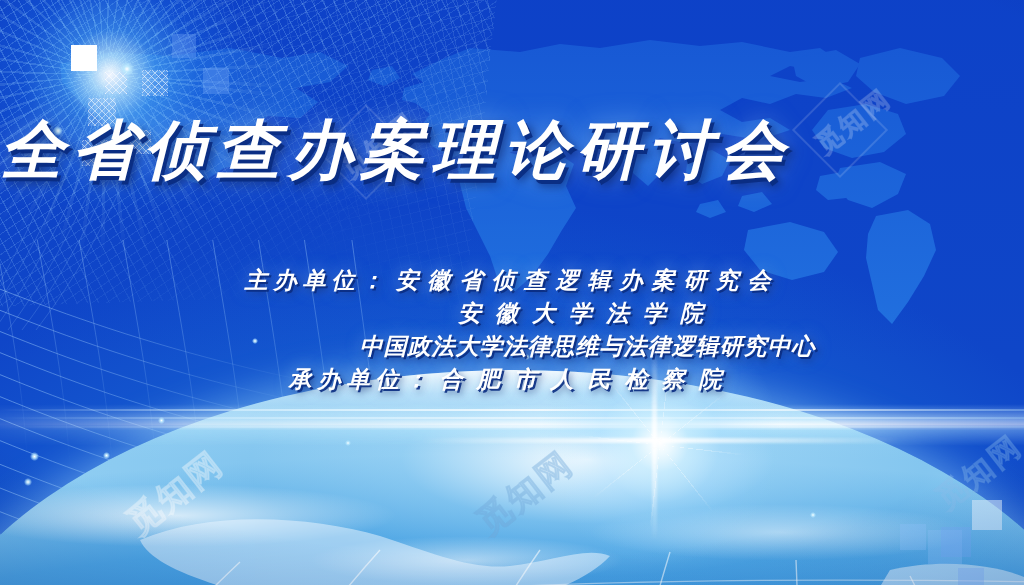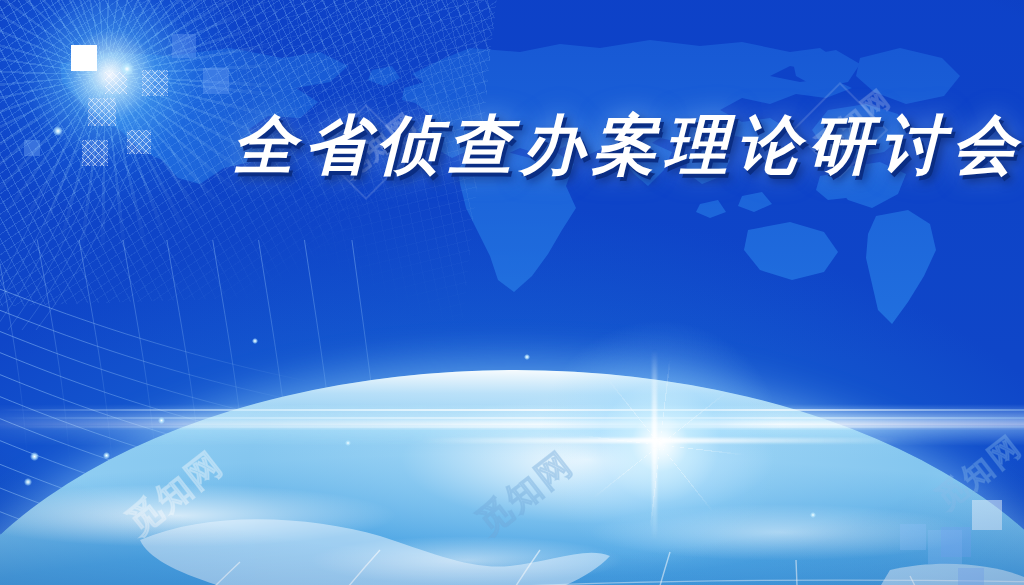--- a/index.html
+++ b/index.html
@@ -184,22 +184,22 @@
     border:2px solid rgba(255,255,255,.14);
     transform:rotate(45deg);
     pointer-events:none;
   }
 
   
   .content{position:absolute;inset:0;}
 
   .title{
     position:absolute;left:0;right:0;top:118px;
-    text-align:right;
-    font-family:Liberation Mono, monospace;
+    text-align:left;
+    font-family:Liberation Sans, sans-serif;
     font-weight:bold;font-style:italic;
     font-size:64px;line-height:1;
     letter-spacing:8px;
     color:#ffffff;
     text-shadow:
       3px 4px 0 rgba(10,44,130,.95),
       5px 6px 10px rgba(6,30,100,.75),
       0 0 26px rgba(180,225,255,.55);
     white-space:nowrap;
   }
@@ -429,16 +429,34 @@
   <div class="wm-diamond" style="left:806px;top:96px;"></div>
   <div class="wm" style="left:120px;top:470px;font-size:34px;color:rgba(255,255,255,.16);-webkit-text-stroke:1px rgba(255,255,255,.3);">觅知网</div>
   <div class="wm" style="left:470px;top:470px;font-size:34px;color:rgba(120,170,220,.18);-webkit-text-stroke:1px rgba(110,165,215,.3);">觅知网</div>
   <div class="wm" style="left:930px;top:452px;font-size:30px;color:rgba(140,190,235,.16);-webkit-text-stroke:1px rgba(140,190,235,.26);">觅知网</div>
 
   <div class="edge-vig"></div>
 
   <div class="content">
     <div class="title">全省侦查办案理论研讨会</div>
 
+    <div class="subs" id="organizer-lines">
+        <div class="sub-row">
+          <span class="lead">主办单位：</span>
+          <span class="body sp-mid">安徽省侦查逻辑办案研究会</span>
+        </div>
+        <div class="sub-row">
+          <span class="lead" style="visibility: hidden;">主办单位：</span>
+          <span class="body sp-wide">安徽大学法学院</span>
+        </div>
+        <div class="sub-row">
+          <span class="lead" style="visibility: hidden;">主办单位：</span>
+          <span class="body sp-tight">中国政法大学法律思维与法律逻辑研究中心</span>
+        </div>
+        <div class="sub-row">
+          <span class="lead">承办单位：</span>
+          <span class="body sp-wide">合肥市人民检察院</span>
+        </div>
+      </div>
 
   </div>
 
 </div>
 
 </body></html>

